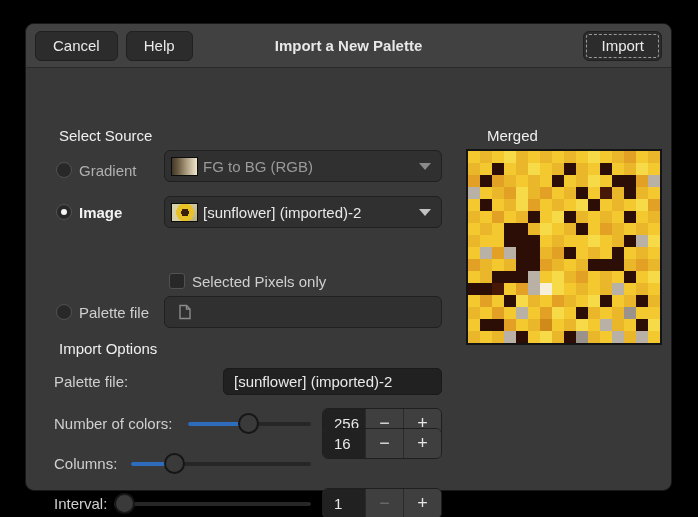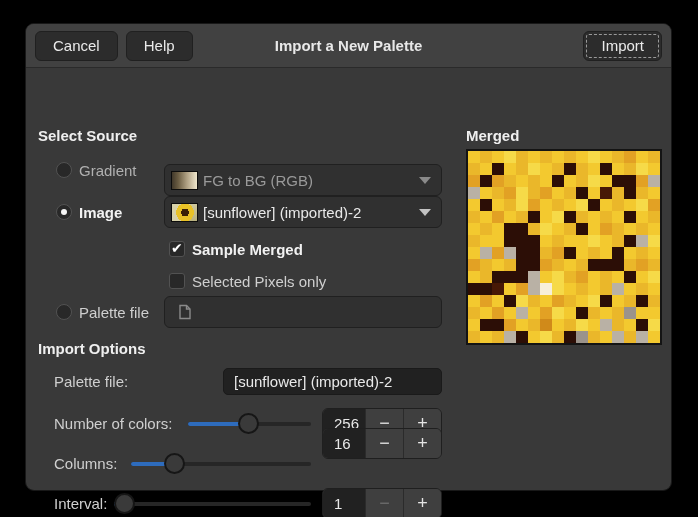--- a/index.html
+++ b/index.html
@@ -22,21 +22,21 @@
     color:#eaeaea;display:flex;align-items:center;justify-content:center;box-sizing:border-box;
   }
   .btn + .btn{margin-left:8px;}
   .btn.focus{outline:1px dashed #9a9a9a;outline-offset:-4px;}
   .titlebar .spacer{flex:1;}
   .win-title{
     position:absolute;left:0;right:0;text-align:center;font-weight:bold;color:#e8e8e8;pointer-events:none;
   }
   
   .content{position:relative;height:423px;}
-  .heading{position:absolute;font-weight:bold;color:#efefef;}
+  .heading{position:absolute;font-weight:normal;color:#efefef;margin-left:21px;}
   .row{position:absolute;display:flex;align-items:center;}
   .lbl{color:#cfcfcf;}
   .lbl.dim{color:#b0b0b0;}
   .lbl.strong{color:#f2f2f2;font-weight:bold;}
   
   .radio{
     width:16px;height:16px;border-radius:50%;background:#282828;border:1px solid #525252;
     box-sizing:border-box;position:relative;flex:none;
   }
   .radio.on::after{
@@ -117,40 +117,36 @@
   </div>
 
   <div class="content">
 
     <div class="heading" style="left:12px;top:59px;">Select Source</div>
 
     <div class="row" style="left:30px;top:86px;height:32px;">
       <span class="radio"></span>
       <span class="lbl dim" style="margin-left:7px;">Gradient</span>
     </div>
-    <div class="combo" style="top:96px;">
+    <div class="combo" style="top:82px;">
       <span class="thumb grad-thumb"></span>
       <span class="txt off">FG to BG (RGB)</span>
       <span class="arrow off"></span>
     </div>
 
     <div class="row" style="left:30px;top:128px;height:32px;">
       <span class="radio on"></span>
       <span class="lbl strong" style="margin-left:7px;">Image</span>
     </div>
     <div class="combo" style="top:128px;">
       <span class="thumb sun-thumb"></span>
       <span class="txt onc">[sunflower] (imported)-2</span>
       <span class="arrow"></span>
     </div>
 
-    <div class="row" style="left:143px;top:172px;height:18px;">
-      <span class="checkbox on"></span>
-      <span class="lbl strong" style="margin-left:7px;">Sample Merged</span>
-    </div>
 
     <div class="row" style="left:143px;top:204px;height:18px;">
       <span class="checkbox"></span>
       <span class="lbl" style="margin-left:7px;">Selected Pixels only</span>
     </div>
 
     <div class="row" style="left:30px;top:228px;height:32px;">
       <span class="radio"></span>
       <span class="lbl" style="margin-left:7px;">Palette file</span>
     </div>

